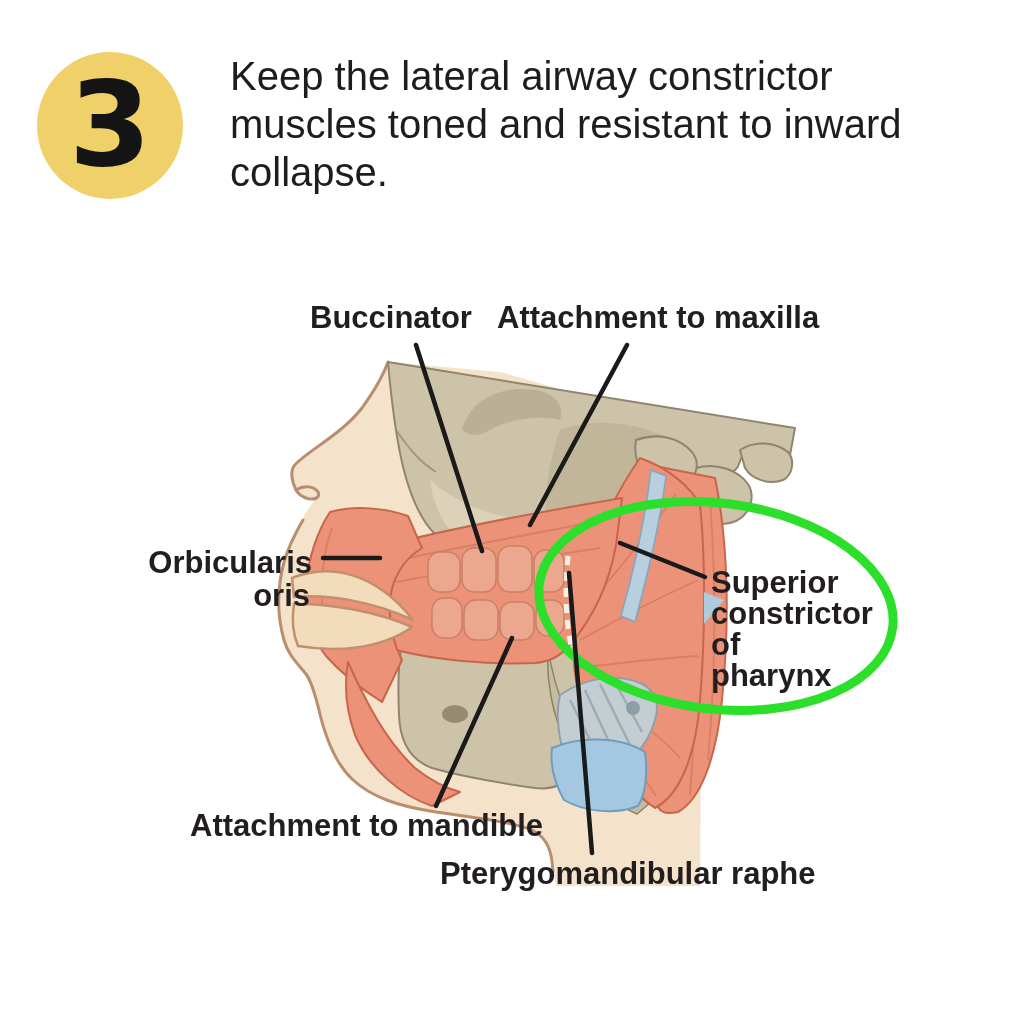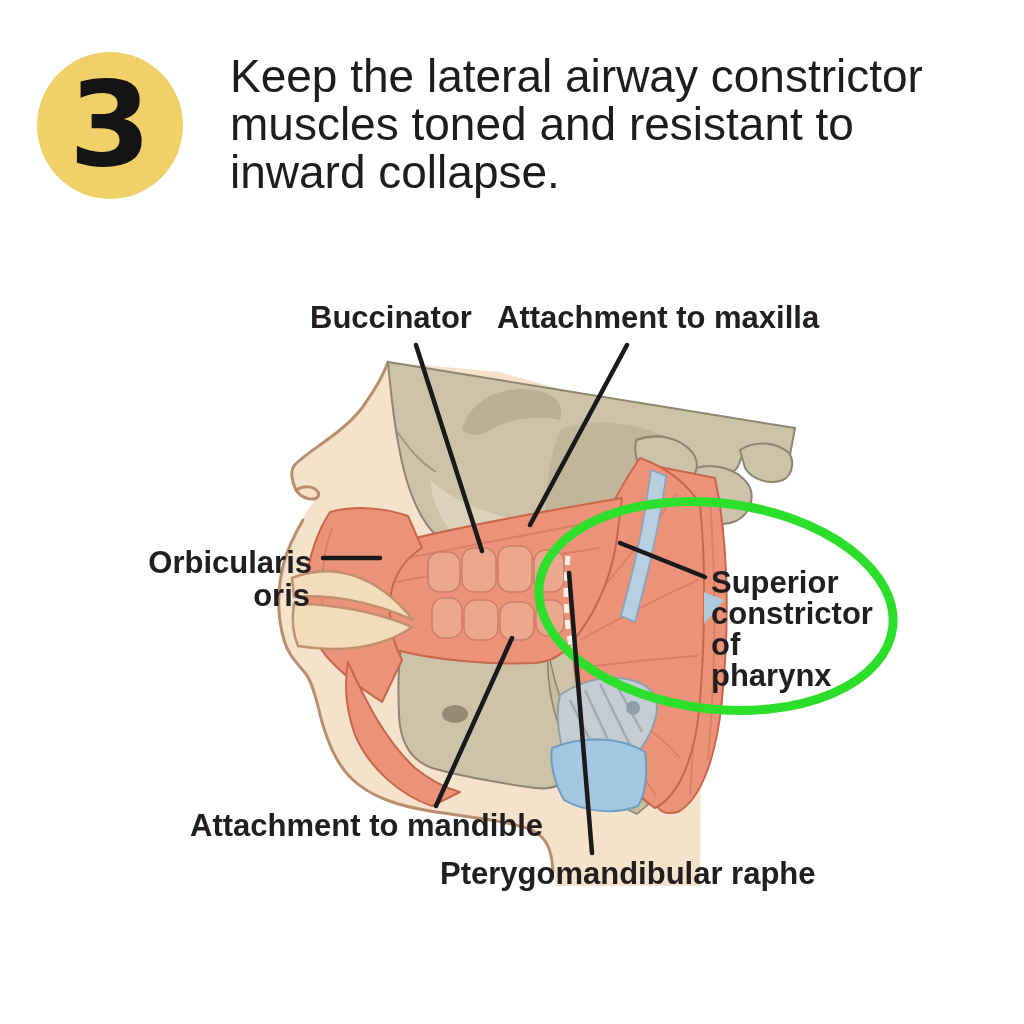--- a/index.html
+++ b/index.html
@@ -10,21 +10,21 @@
   .badge{
     position:absolute;left:37px;top:52px;width:146px;height:147px;border-radius:50%;
     background:#F0D169;display:flex;align-items:center;justify-content:center;
   }
   .badge-number{
     font-family:"DejaVu Sans",sans-serif;font-weight:bold;font-size:118px;color:#141414;
     line-height:1;transform:translateY(-2px);
   }
   .step-text{
     position:absolute;left:230px;top:52px;width:720px;
-    font-size:46px;line-height:48px;color:#1d1d1d;letter-spacing:0px;
+    font-size:40px;line-height:48px;color:#1d1d1d;letter-spacing:0px;
   }
   .diagram{position:absolute;left:0;top:0;width:1024px;height:1024px;}
   .lbl{font-family:"Liberation Sans",sans-serif;font-weight:bold;font-size:31px;fill:#221E1F;}
   .leader{stroke:#1A1A1A;stroke-width:4.5;stroke-linecap:round;fill:none;}
   .outline{fill:none;stroke:#B98E6F;stroke-width:3;stroke-linecap:round;stroke-linejoin:round;}
   .muscle{fill:#EC9279;stroke:#C8664B;stroke-width:2;stroke-linejoin:round;}
   .bone{fill:#CDC3A8;stroke:#8F8570;stroke-width:2;stroke-linejoin:round;}
   .blue{fill:#A5C8E2;stroke:#6E9DC0;stroke-width:2;stroke-linejoin:round;}
   .fiber{fill:none;stroke:#C96F53;stroke-width:1.8;opacity:.55;}
   .bonefiber{fill:none;stroke:#9A8F76;stroke-width:2;opacity:.8;}

